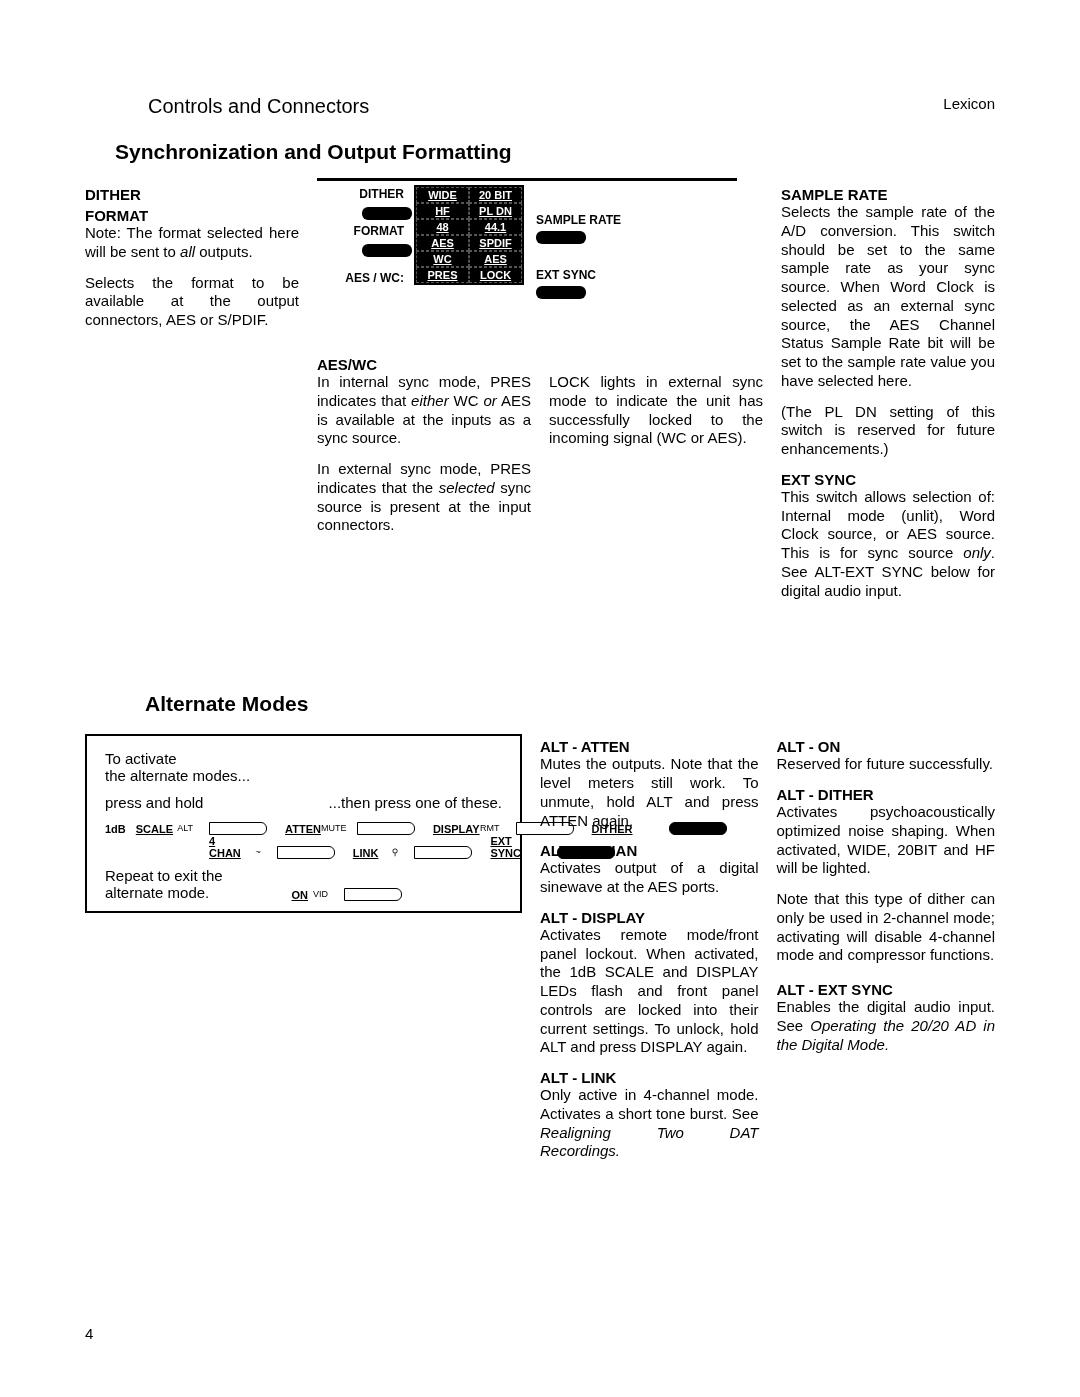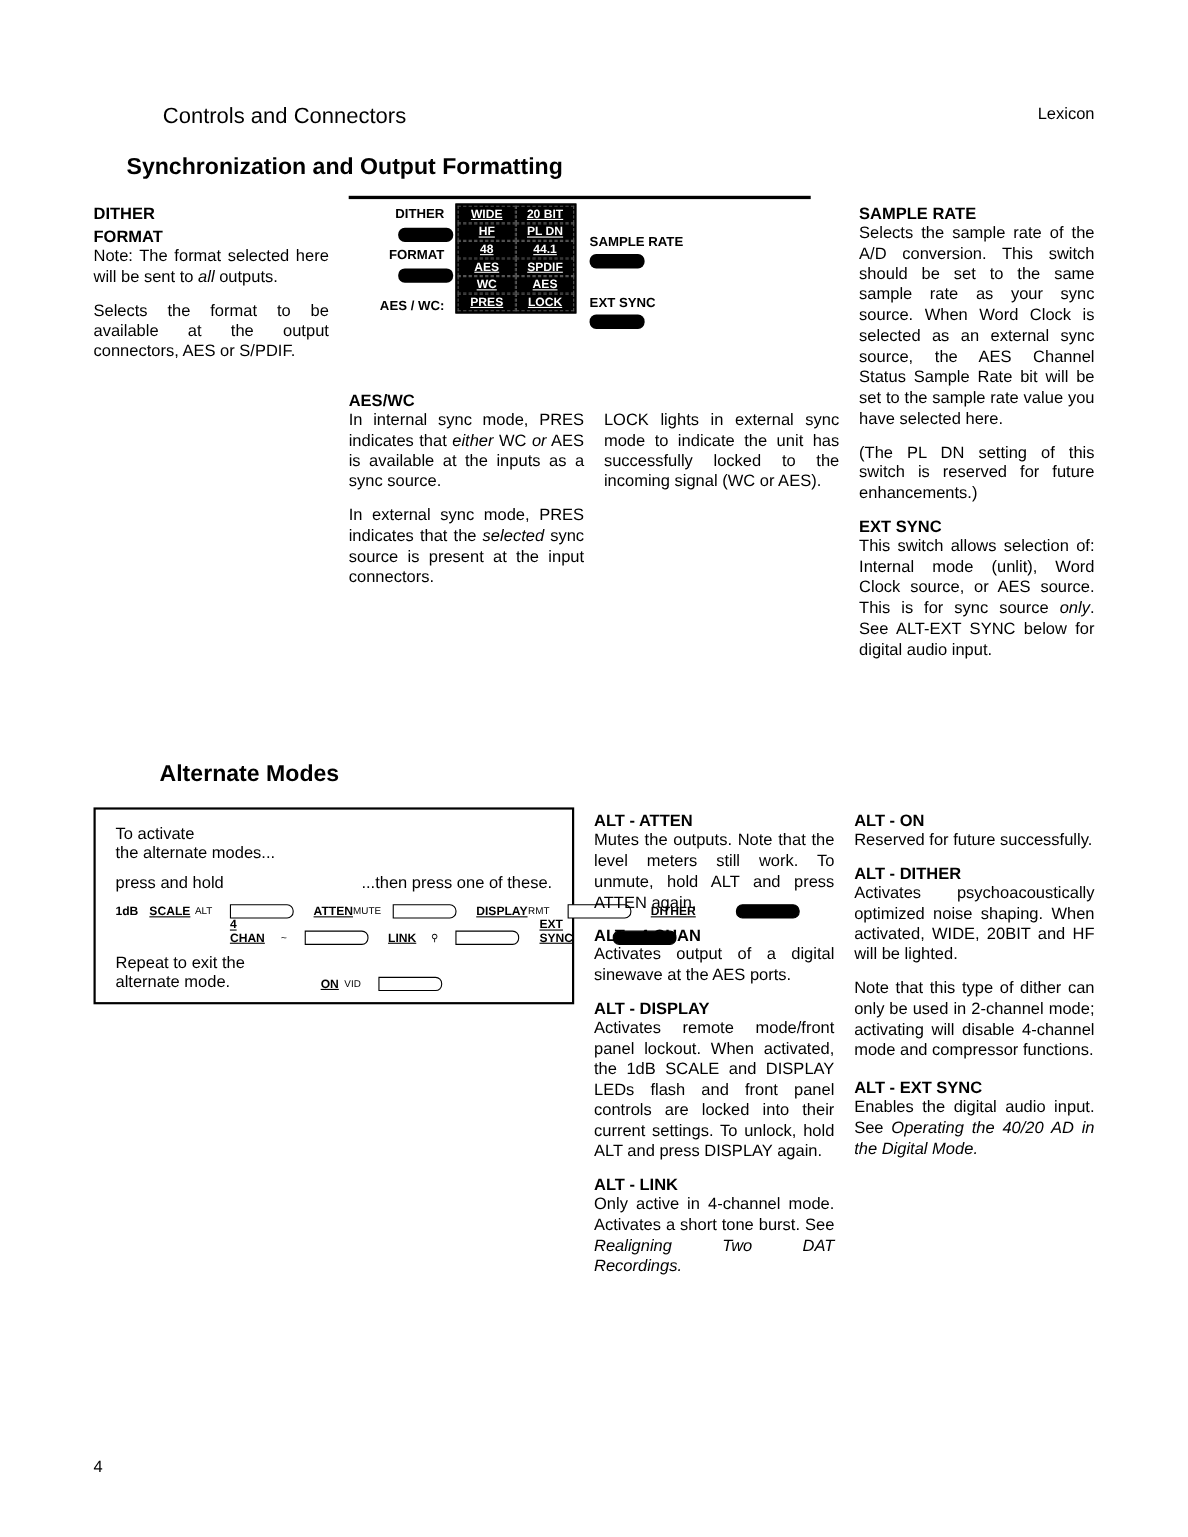--- a/index.html
+++ b/index.html
@@ -400,19 +400,19 @@
       </div>
 
       <div class="c4" style="flex:1;">
         <div class="subhead">ALT - ON</div>
         <div class="para">Reserved for future successfully.</div>
         <div class="subhead">ALT - DITHER</div>
         <div class="para">Activates psychoacoustically optimized noise shaping. When activated, WIDE, 20BIT and HF will be lighted.</div>
         <div class="para">Note that this type of dither can only be used in 2-channel mode; activating will disable 4-channel mode and compressor functions.</div>
         <div class="subhead" style="margin-top:16px;">ALT - EXT SYNC</div>
         <div class="para">
-          <span>Enables the digital audio input. See </span><span class="italic">Operating the 40/20 AD in the Digital Mode.</span>
+          <span>Enables the digital audio input. See </span><span class="italic">Operating the 20/20 AD in the Digital Mode.</span>
         </div>
       </div>
     </div>
   </div>
 
 </div>
 
 </body></html>

